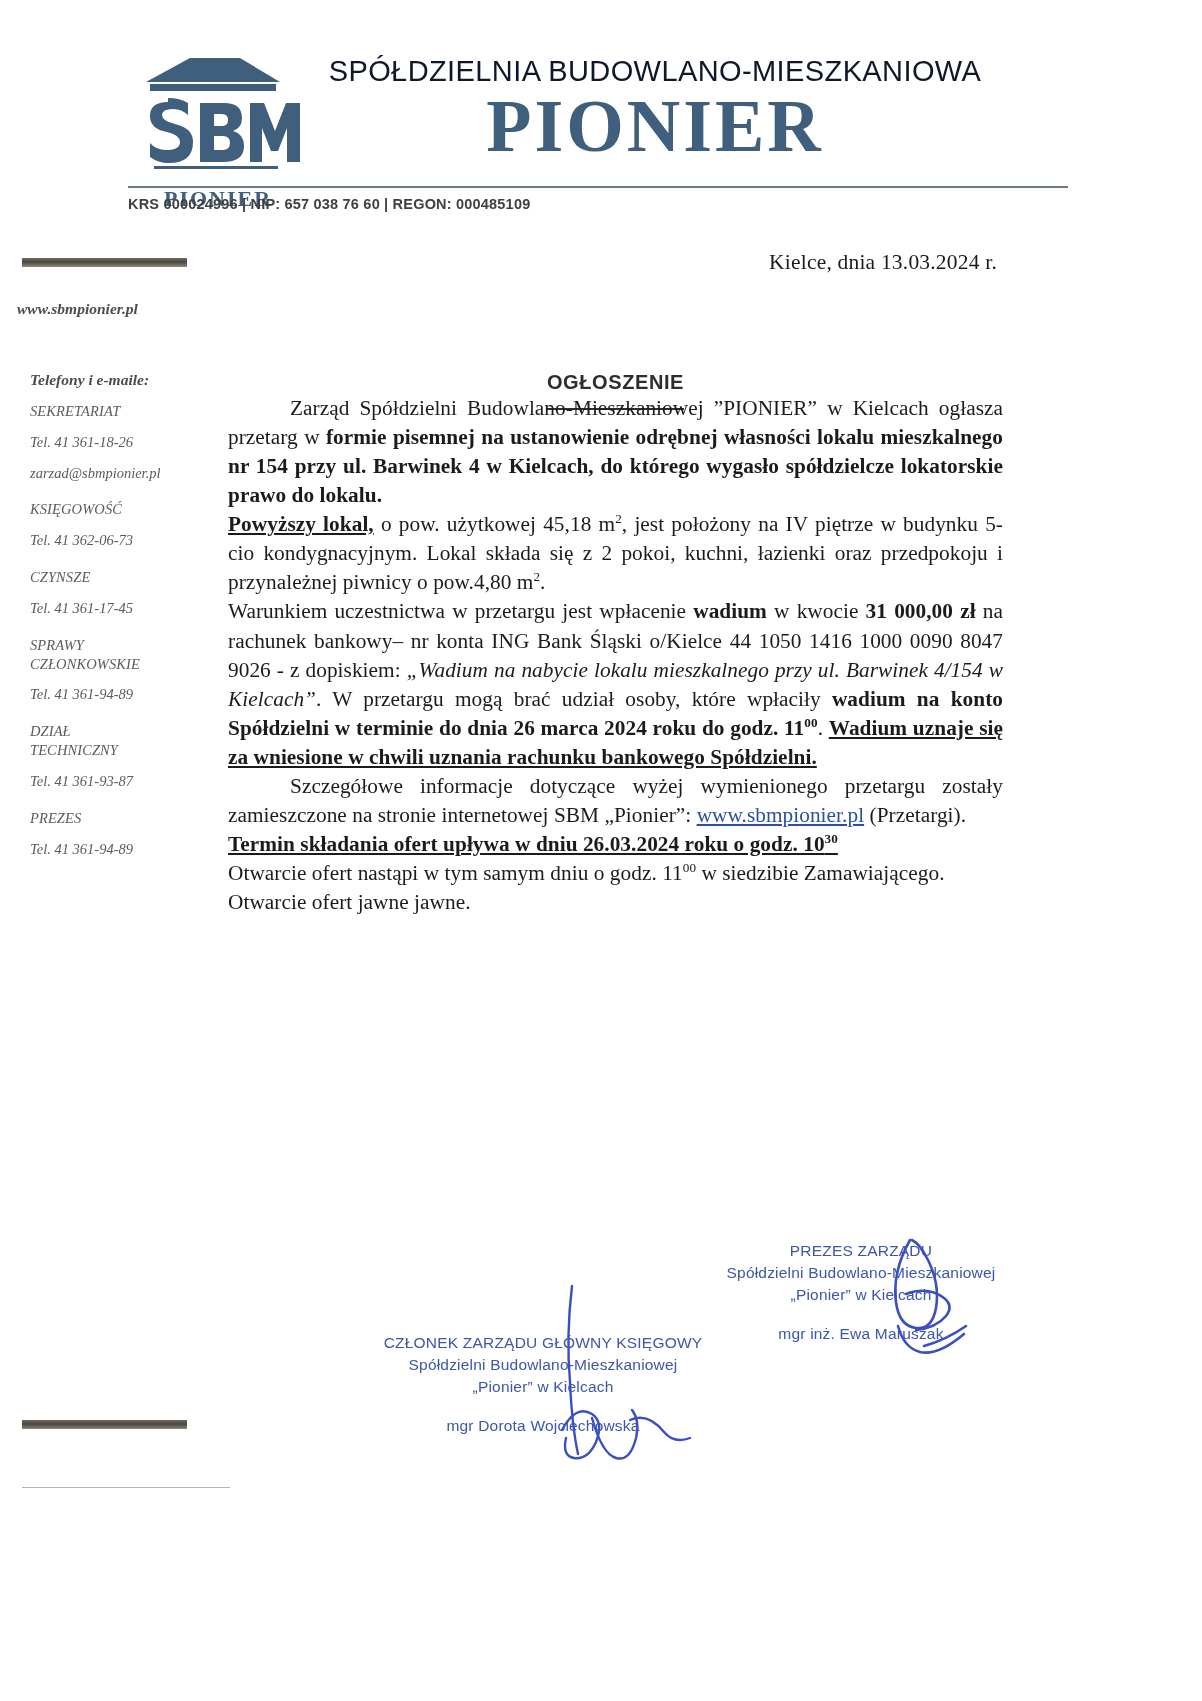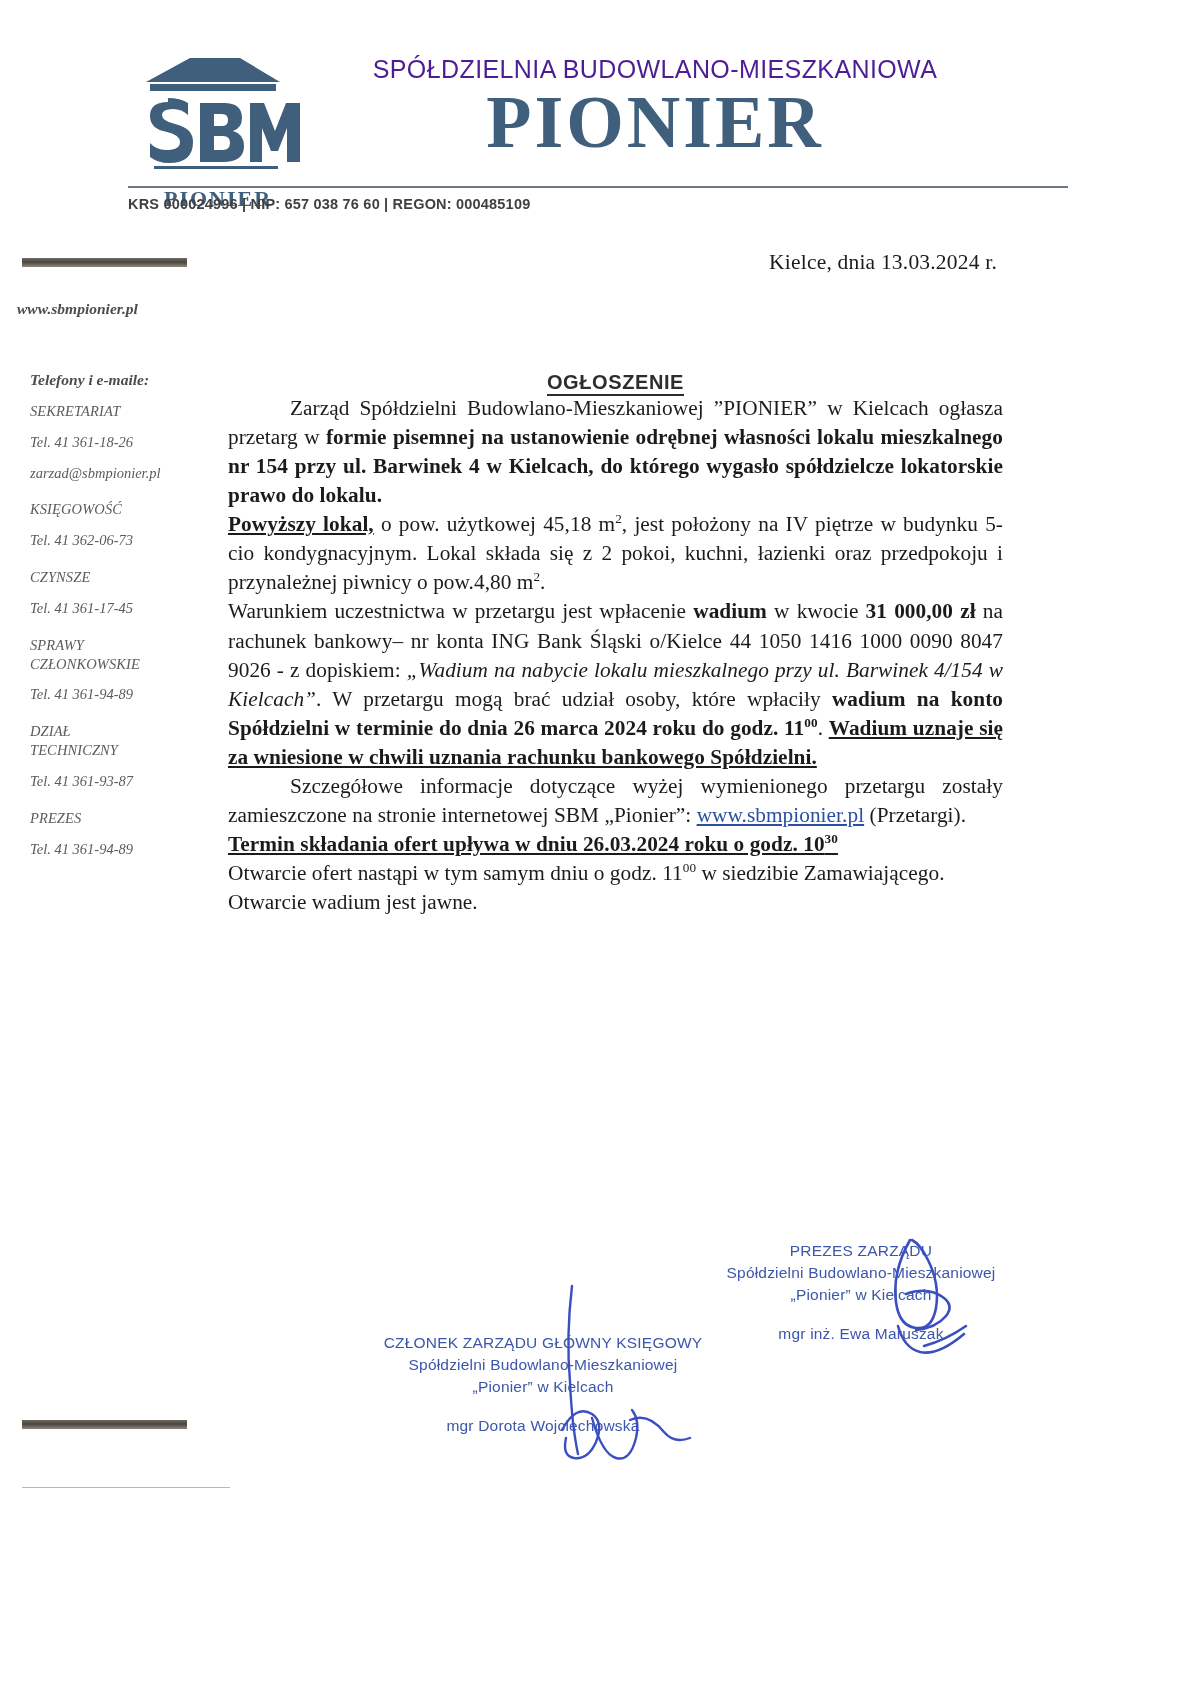--- a/index.html
+++ b/index.html
@@ -40,25 +40,25 @@
   .org-block {
     position: absolute;
     left: 305px;
     top: 55px;
     width: 700px;
     text-align: center;
     font-family: "Liberation Sans", sans-serif;
     color: #2f3a45;
   }
   .org-line1 {
-    font-size: 25px;
+    font-size: 29px;
     letter-spacing: 0.4px;
     font-weight: 400;
     white-space: nowrap;
-    color: #4c1d95;
+    color: #0f172a;
   }
   .org-name {
     font-family: "Liberation Serif", serif;
     font-size: 74px;
     font-weight: bold;
     letter-spacing: 3px;
     line-height: 0.98;
     margin-top: 2px;
     color: #3f5f7c;
   }
@@ -182,21 +182,21 @@
     margin-top: 96px;
     text-align: center;
     font-family: "Liberation Sans", sans-serif;
     font-size: 20px;
     font-weight: bold;
     letter-spacing: 0.6px;
     color: #2d2d2d;
   }
   .doc-title span {
     border-bottom: 2px solid #2d2d2d;
-    padding-bottom: 1px;
+    padding-bottom: 15px;
   }
   p.para {
     margin: 0;
     font-size: 21.3px;
     line-height: 1.365;
     text-align: justify;
     text-justify: inter-word;
     letter-spacing: 0.05px;
   }
   .indent { text-indent: 62px; }
@@ -343,21 +343,21 @@
     </p>
 
     <p class="para gap-lg">
       <span class="bu">Termin składania ofert upływa w dniu 26.03.2024 roku o godz. 10</span><b class="u"><sup>30</sup></b>
     </p>
 
     <p class="para gap-md">
       <span>Otwarcie ofert nastąpi w tym samym dniu o godz. 11</span><sup>00</sup><span> w siedzibie Zamawiającego.</span>
     </p>
 
-    <p class="para">Otwarcie wadium jest jawne.</p>
+    <p class="para">Otwarcie ofert jawne jawne.</p>
   </div>
 
   <div class="sig-area">
 
     <div class="stamp stamp-pres">
       <div>PREZES ZARZĄDU</div>
       <div>Spółdzielni Budowlano-Mieszkaniowej</div>
       <div>„Pionier” w Kielcach</div>
       <div class="stamp-name">mgr  inż. Ewa Maruszak</div>
     </div>

